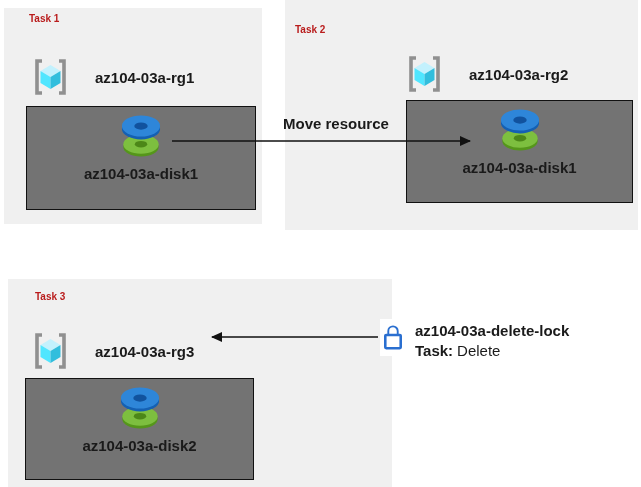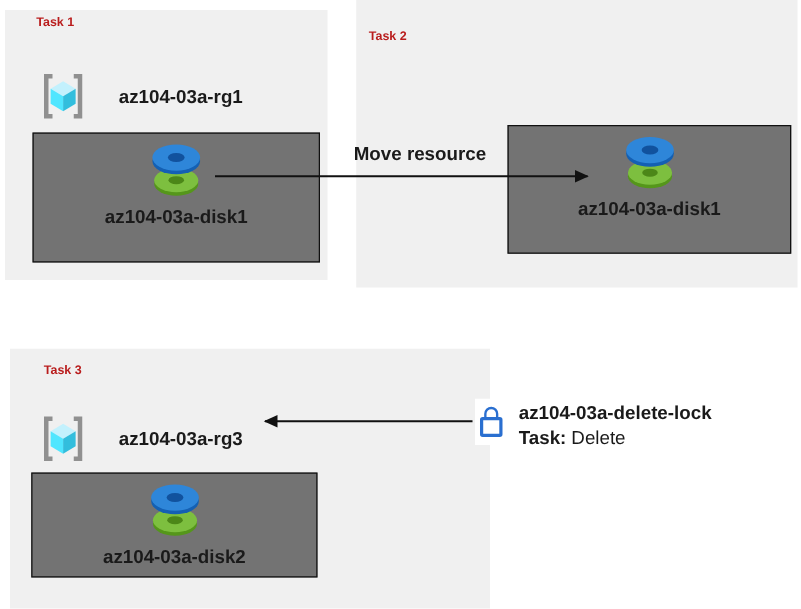--- a/index.html
+++ b/index.html
@@ -26,21 +26,21 @@
   #panel-task3 .rg-row{left:24px;top:52px;}
   .rg-row .icon{width:37px;height:40px;display:block;}
   .rg-label{font-size:15px;font-weight:700;margin-left:26px;white-space:nowrap;}
 
   .resource-box{
     position:absolute;background:#737373;border:1.5px solid #111111;
     display:flex;flex-direction:column;align-items:center;box-sizing:border-box;
   }
   #panel-task1 .resource-box{left:22px;top:98px;width:230px;height:104px;}
   #panel-task2 .resource-box{left:121px;top:100px;width:227px;height:103px;}
-  #panel-task3 .resource-box{left:17px;top:99px;width:229px;height:84px;}
+  #panel-task3 .resource-box{left:17px;top:99px;width:229px;height:102px;}
   .disk-icon{width:42px;height:44px;display:block;margin-top:8px;}
   .resource-label{font-size:15px;font-weight:700;margin-top:6px;white-space:nowrap;}
 
   .arrow-overlay{position:absolute;left:0;top:0;z-index:5;pointer-events:none;}
 
   .move-label{
     position:absolute;left:283px;top:115px;z-index:6;
     font-size:15px;font-weight:700;white-space:nowrap;
   }
 
@@ -82,20 +82,32 @@
           <ellipse cx="22" cy="11.5" rx="20" ry="11" fill="#2e86d9"></ellipse>
           <ellipse cx="22" cy="11.5" rx="7" ry="3.8" fill="#11529e"></ellipse>
         </svg>
       </span>
       <span class="resource-label">az104-03a-disk1</span>
     </div>
   </section>
 
   <section class="panel" id="panel-task2">
     <h2 class="panel-title">Task 2</h2>
+    <div class="rg-row">
+      <span>
+        <svg class="icon" viewBox="0 0 37 40">
+          <path d="M10 4 H5 V36 H10" fill="none" stroke="#909090" stroke-width="3.6"></path>
+          <path d="M27 4 H32 V36 H27" fill="none" stroke="#909090" stroke-width="3.6"></path>
+          <polygon points="18.5,8 28.5,14 18.5,20 8.5,14" fill="#c3f1fd"></polygon>
+          <polygon points="8.5,14 18.5,20 18.5,32 8.5,26" fill="#50e6ff"></polygon>
+          <polygon points="28.5,14 18.5,20 18.5,32 28.5,26" fill="#32bedd"></polygon>
+        </svg>
+      </span>
+      <span class="rg-label">az104-03a-rg2</span>
+    </div>
     <div class="resource-box">
       <span>
         <svg class="disk-icon" viewBox="0 0 44 46">
           <ellipse cx="22" cy="33.5" rx="18.5" ry="10" fill="#55961b"></ellipse>
           <ellipse cx="22" cy="30.5" rx="18.5" ry="10" fill="#7dbf3f"></ellipse>
           <ellipse cx="22" cy="30.5" rx="6.5" ry="3.4" fill="#4c8718"></ellipse>
           <ellipse cx="22" cy="14.5" rx="20" ry="11" fill="#1460b3"></ellipse>
           <ellipse cx="22" cy="11.5" rx="20" ry="11" fill="#2e86d9"></ellipse>
           <ellipse cx="22" cy="11.5" rx="7" ry="3.8" fill="#11529e"></ellipse>
         </svg>

